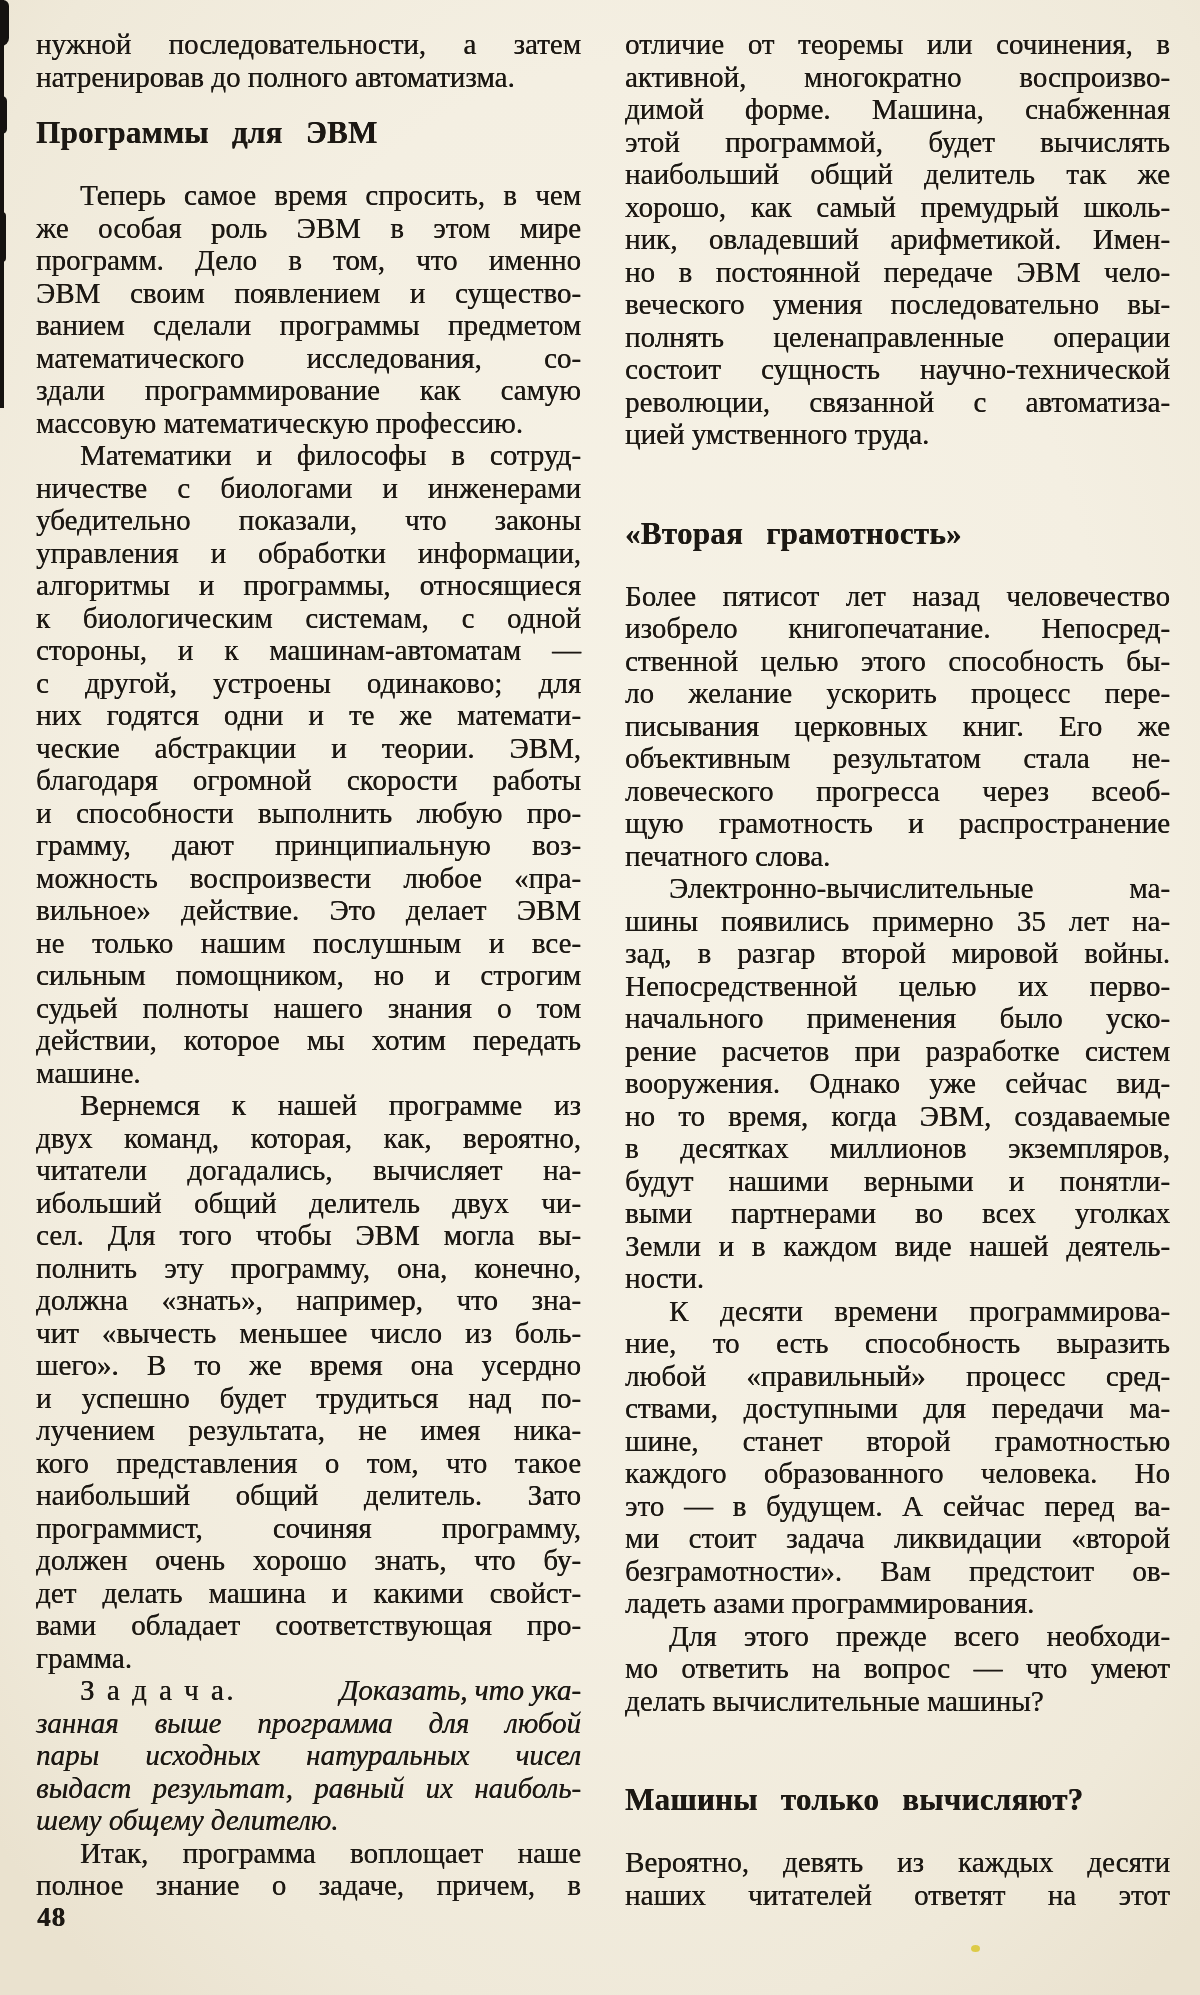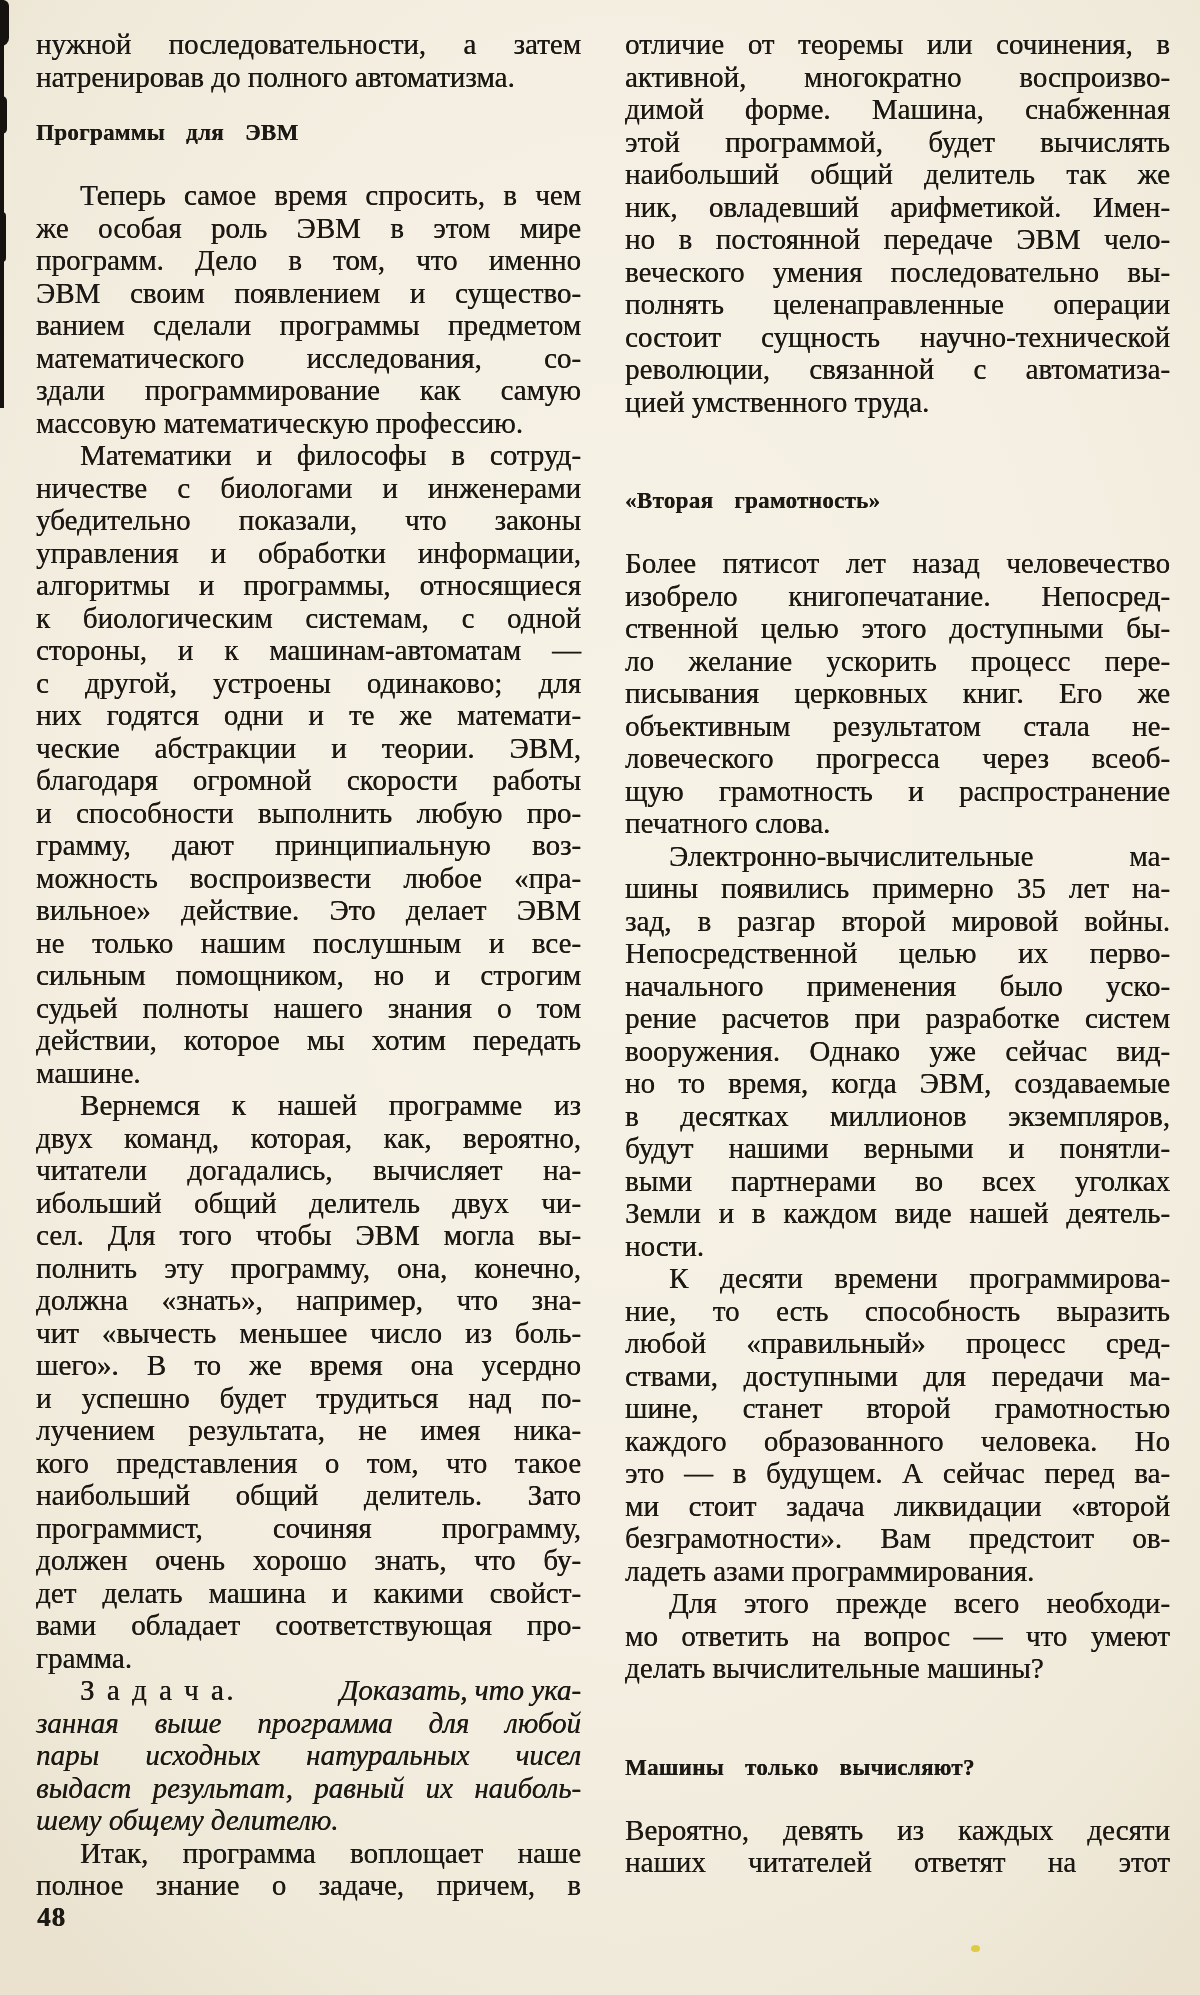--- a/index.html
+++ b/index.html
@@ -44,21 +44,21 @@
     padding-left: 44px;
   }
   .line.split .lead {
     font-style: normal;
     letter-spacing: 2.5px;
     white-space: pre;
   }
   .line.split .rest { font-style: italic; }
   .heading {
     font-weight: bold;
-    font-size: 23px;
+    font-size: 31px;
     line-height: 38px;
     word-spacing: 15px;
     letter-spacing: 0.3px;
     margin: 64px 0 27px 0;
     text-shadow: 0.3px 0 0 currentColor;
   }
   .heading.tight { margin-top: 21px; }
   .page-number {
     position: absolute;
     left: 37px;
@@ -167,33 +167,34 @@
           <div class="line">полное знание о задаче, причем, в</div>
         </div>
       </div>
     <div class="column" id="col-right">
         <div class="para">
           <div class="line">отличие от теоремы или сочинения, в</div>
           <div class="line">активной, многократно воспроизво-</div>
           <div class="line">димой форме. Машина, снабженная</div>
           <div class="line">этой программой, будет вычислять</div>
           <div class="line">наибольший общий делитель так же</div>
+          <div class="line">хорошо, как самый премудрый школь-</div>
           <div class="line">ник, овладевший арифметикой. Имен-</div>
           <div class="line">но в постоянной передаче ЭВМ чело-</div>
           <div class="line">веческого умения последовательно вы-</div>
           <div class="line">полнять целенаправленные операции</div>
           <div class="line">состоит сущность научно-технической</div>
           <div class="line">революции, связанной с автоматиза-</div>
           <div class="line para-end">цией умственного труда.</div>
         </div>
         <div class="heading">«Вторая грамотность»</div>
         <div class="para">
           <div class="line">Более пятисот лет назад человечество</div>
           <div class="line">изобрело книгопечатание. Непосред-</div>
-          <div class="line">ственной целью этого доступными бы-</div>
+          <div class="line">ственной целью этого способность бы-</div>
           <div class="line">ло желание ускорить процесс пере-</div>
           <div class="line">писывания церковных книг. Его же</div>
           <div class="line">объективным результатом стала не-</div>
           <div class="line">ловеческого прогресса через всеоб-</div>
           <div class="line">щую грамотность и распространение</div>
           <div class="line para-end">печатного слова.</div>
         </div>
         <div class="para">
           <div class="line indent">Электронно-вычислительные ма-</div>
           <div class="line">шины появились примерно 35 лет на-</div>

